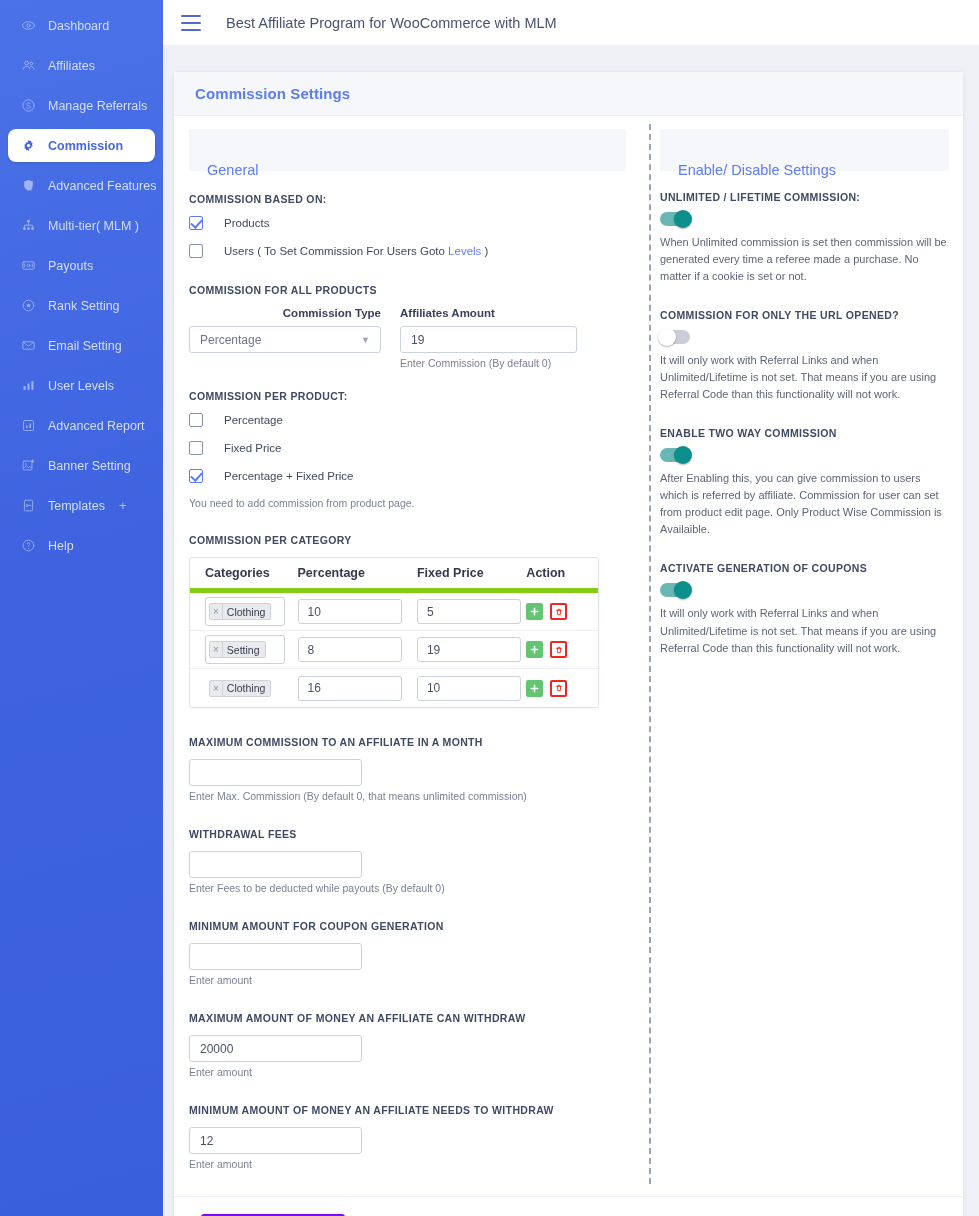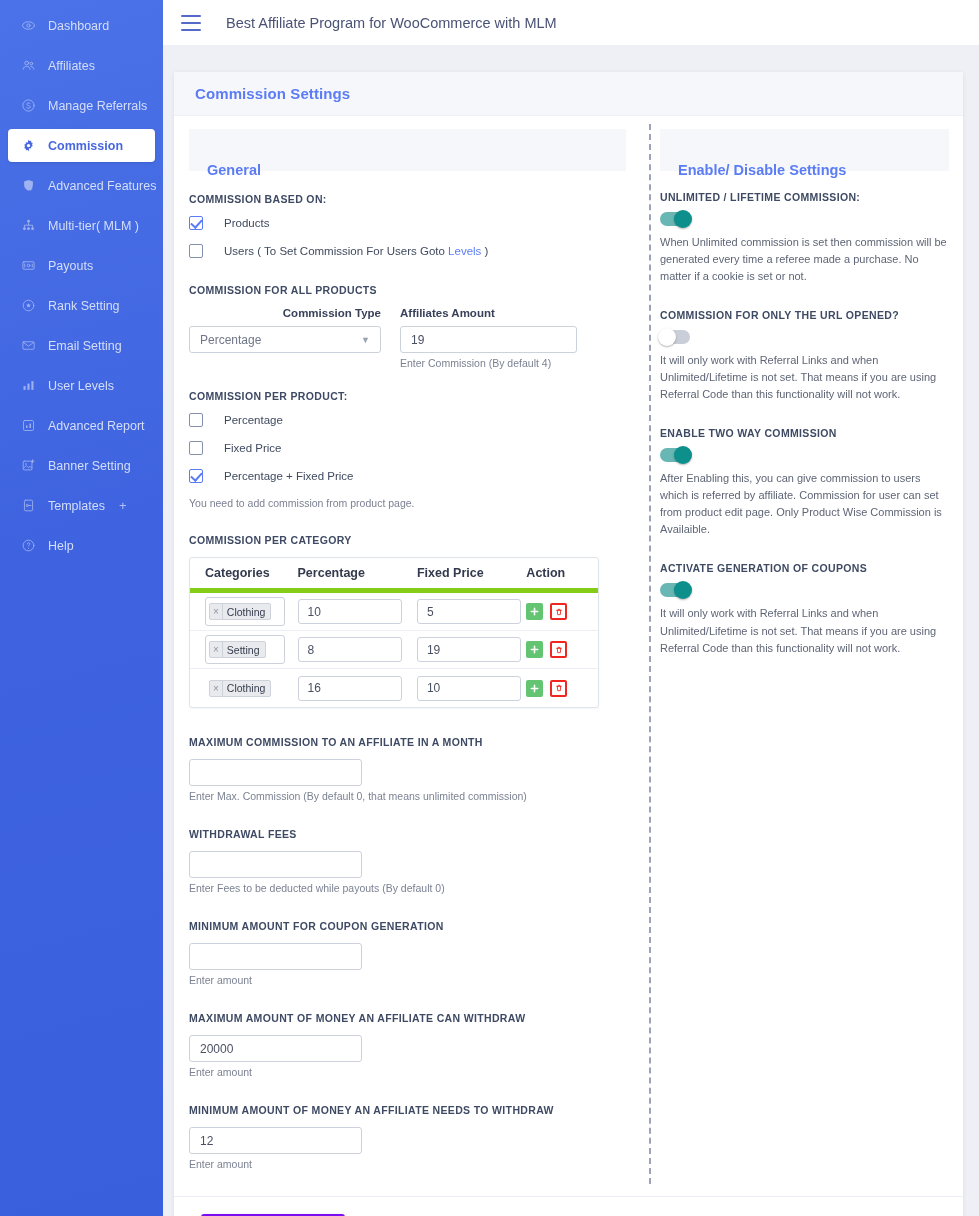--- a/index.html
+++ b/index.html
@@ -35,20 +35,21 @@
     display: inline-flex; align-items: center; justify-content: center;
     opacity: .62;
     flex: 0 0 auto;
   }
   .nav-item .ico svg { display: block; }
   .nav-item.active {
     background: #ffffff;
     color: #4868e0;
     font-weight: bold;
     box-shadow: 0 1px 3px rgba(0,0,0,.13);
+    border-radius: 8px;
   }
   .nav-item.active .ico { opacity: 1; }
   .nav-label { white-space: nowrap; }
   .nav-plus { margin-left: 14px; font-size: 13px; opacity: .75; }
 
   
   #navlist { padding-top: 4px; }
   .nav-item { margin-bottom: 7px; }
 
   
@@ -110,21 +111,21 @@
   .col-left  { width: 466px; padding: 0 14px 0 15px; }
   .col-right { width: 323px; padding: 0 14px 0 20px; }
 
   .panel-head {
     background: #f6f7fb;
     height: 42px;
     display: flex; align-items: center;
     padding-left: 18px;
     margin-bottom: 22px;
   }
-  .panel-head h2 { font-size: 14.5px; color: #5b7cf4; font-weight: bold; margin-top: 40px; }
+  .panel-head h2 { font-size: 14.5px; color: #5b7cf4; font-weight: normal; margin-top: 40px; }
   .col-right .panel-head { margin-bottom: 20px; }
 
   .section-label {
     font-size: 10.5px; font-weight: bold; color: #3e4a63;
     letter-spacing: .35px; text-transform: uppercase;
     margin-bottom: 11px;
   }
 
   
   .cbrow { display: flex; align-items: center; margin-bottom: 14px; }
@@ -434,21 +435,21 @@
             <div>
               <div class="field-label">Commission Type</div>
               <div class="inp sel">
                 <span>Percentage</span>
                 <span class="caret">▼</span>
               </div>
             </div>
             <div>
               <div class="field-label">Affiliates Amount</div>
               <div class="inp">19</div>
-              <div class="hint">Enter Commission (By default 4)</div>
+              <div class="hint">Enter Commission (By default 0)</div>
             </div>
           </div>
         </div>
 
         <div style="margin-bottom:25px">
           <div class="section-label">COMMISSION PER PRODUCT:</div>
 
           <div class="cbrow">
             <div class="cbox"></div>
             <div class="cblabel">Percentage</div>

